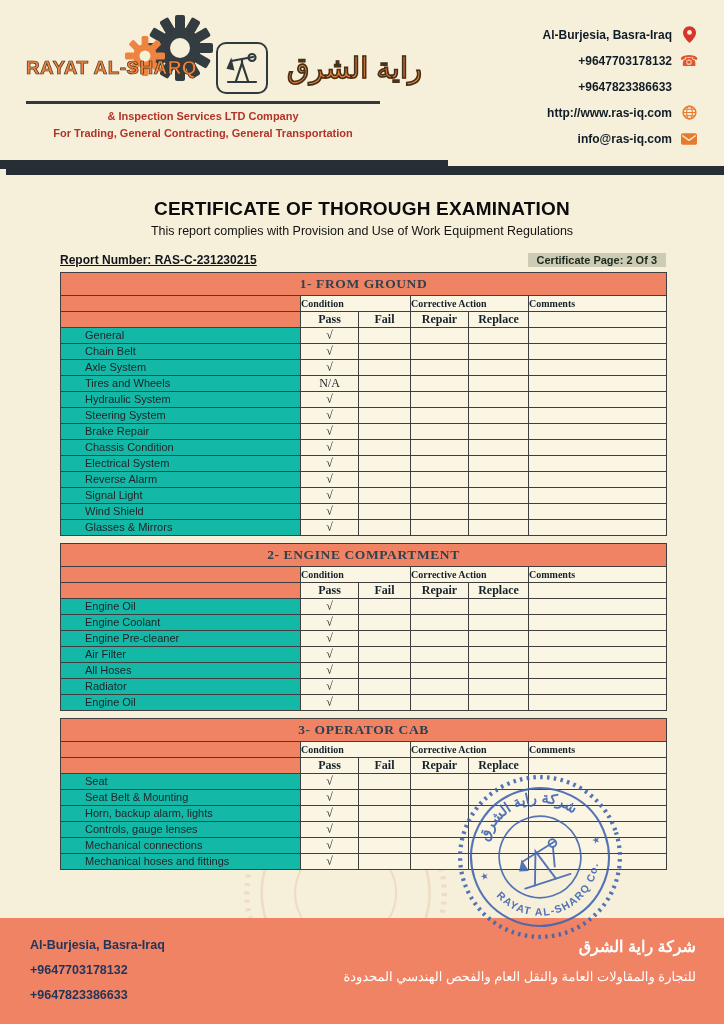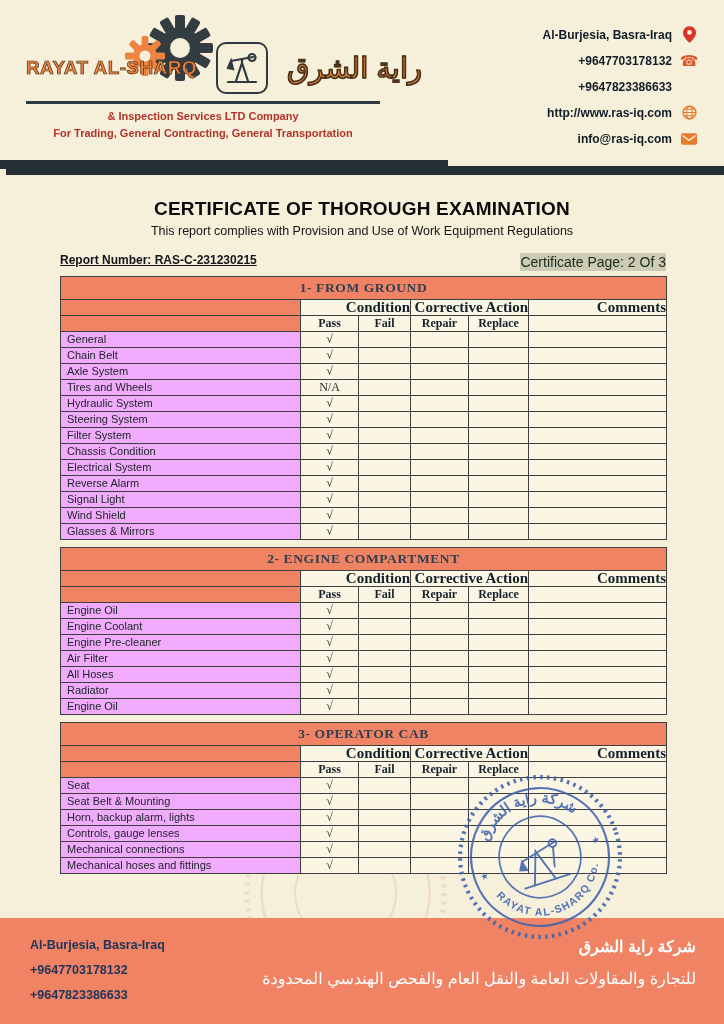--- a/index.html
+++ b/index.html
@@ -29,50 +29,50 @@
   
   .bars { position:relative; height:18px; margin-top:4px; }
   .bar-a { position:absolute; left:0; top:0; width:448px; height:9px; background:#262f33; }
   .bar-b { position:absolute; left:6px; top:6px; right:0; height:9px; background:#262f33; }
 
   
   .doc-title { text-align:center; font-size:19px; font-weight:bold; color:#0c0c0c; margin-top:20px; letter-spacing:.2px; }
   .doc-subtitle { text-align:center; font-size:12.5px; color:#141414; margin-top:4px; }
   .report-row { display:flex; justify-content:space-between; align-items:flex-start; margin:15px 58px 5px 60px; }
   .report-number { font-size:12px; font-weight:bold; color:#10151a; text-decoration:underline; }
-  .page-indicator { font-size:14px; font-weight:normal; color:#1c2a1e; background:rgba(152,160,130,.45); padding:1px 0; }
+  .page-indicator { font-size:11px; font-weight:bold; color:#1c2a1e; background:rgba(152,160,130,.45); padding:1px 9px; }
 
   
   .tables { margin:0 58px 0 60px; position:relative; z-index:1; }
   table.insp { border-collapse:collapse; table-layout:fixed; width:606px; margin-bottom:7px; }
   .insp td { border:1px solid #3f3f3f; overflow:hidden; }
   .sec-title { background:#ef8363; font-family:"Liberation Serif", serif; font-weight:bold; font-size:13.5px;
                color:#31404e; text-align:center; line-height:16px; padding:3px 0; letter-spacing:.6px; }
-  .grp { font-family:"Liberation Serif", serif; font-weight:bold; font-size:15px; color:#14222b;
-         text-align:right; line-height:13px; padding:1px 0; background:#fbf5e4; }
+  .grp { font-family:"Liberation Serif", serif; font-weight:bold; font-size:10px; color:#14222b;
+         text-align:left; line-height:13px; padding:1px 0; background:#fbf5e4; }
   .sub { font-family:"Liberation Serif", serif; font-weight:bold; font-size:12px; color:#14222b;
          text-align:center; line-height:13px; padding:1px 8px; background:#fbf5e4; }
   .salmon { background:#ef8363; }
   .blankcell { background:#fbf5e4; }
-  .item { font-size:11px; color:#20262a; line-height:13px; padding:1px 6px; background:#f0abfc; white-space:nowrap; }
+  .item { font-size:11px; color:#20262a; line-height:13px; padding:1px 24px; background:#14b8a6; white-space:nowrap; }
   .mark { font-family:"Liberation Serif", serif; font-size:12px; color:#1a2126; text-align:center;
           line-height:13px; padding:1px 2px; background:#fbf5e4; }
 
   
   .stamp { position:absolute; left:455px; top:772px; width:170px; height:170px; z-index:3;
            transform:rotate(-18deg); opacity:.88; }
   .watermark { position:absolute; left:240px; top:788px; z-index:0; opacity:.13; transform:rotate(18deg); }
 
   
   .footer { position:absolute; left:0; bottom:0; width:100%; height:106px; background:#ef8363; z-index:2;
             padding:15px 28px 0 30px; display:flex; justify-content:space-between; }
   .footer-left div { font-size:12.5px; font-weight:bold; color:#22355a; line-height:25px; }
   .footer-right { text-align:right; direction:rtl; padding-top:4px; }
   .footer-company { color:#fff; font-weight:bold; font-size:16px; margin-bottom:13px; }
-  .footer-desc { color:#fff; font-size:16px; }
+  .footer-desc { color:#fff; font-size:13px; }
 </style>
 </head>
 <body>
 
 <div class="page">
 
   <div class="hdr">
     <div class="logo-block">
 
       <span class="gear-dark">
@@ -262,21 +262,21 @@
           </tr>
           <tr>
             <td class="item">Steering System</td>
             <td class="mark">√</td>
             <td class="mark"></td>
             <td class="mark"></td>
             <td class="mark"></td>
             <td class="mark"></td>
           </tr>
           <tr>
-            <td class="item">Filter System</td>
+            <td class="item">Brake Repair</td>
             <td class="mark">√</td>
             <td class="mark"></td>
             <td class="mark"></td>
             <td class="mark"></td>
             <td class="mark"></td>
           </tr>
           <tr>
             <td class="item">Chassis Condition</td>
             <td class="mark">√</td>
             <td class="mark"></td>

